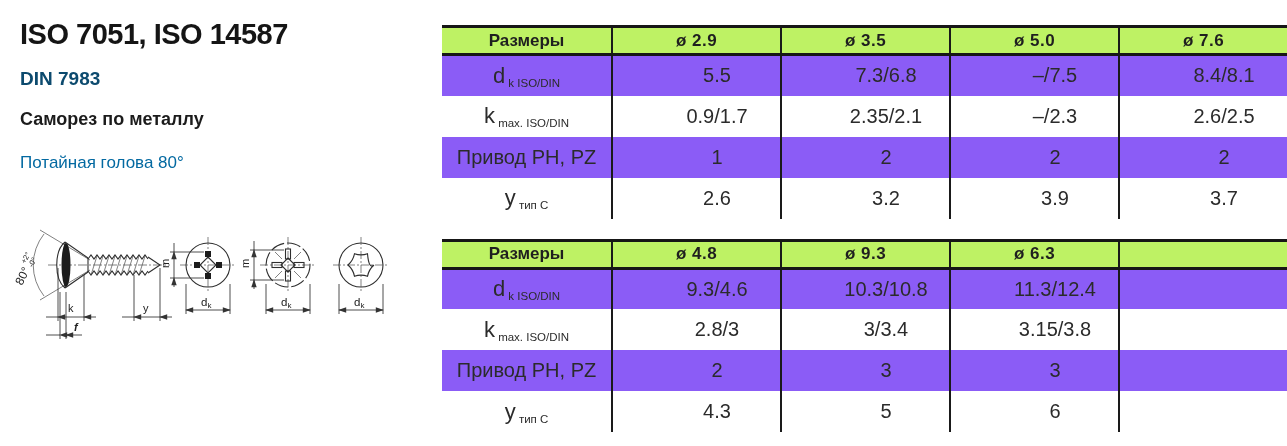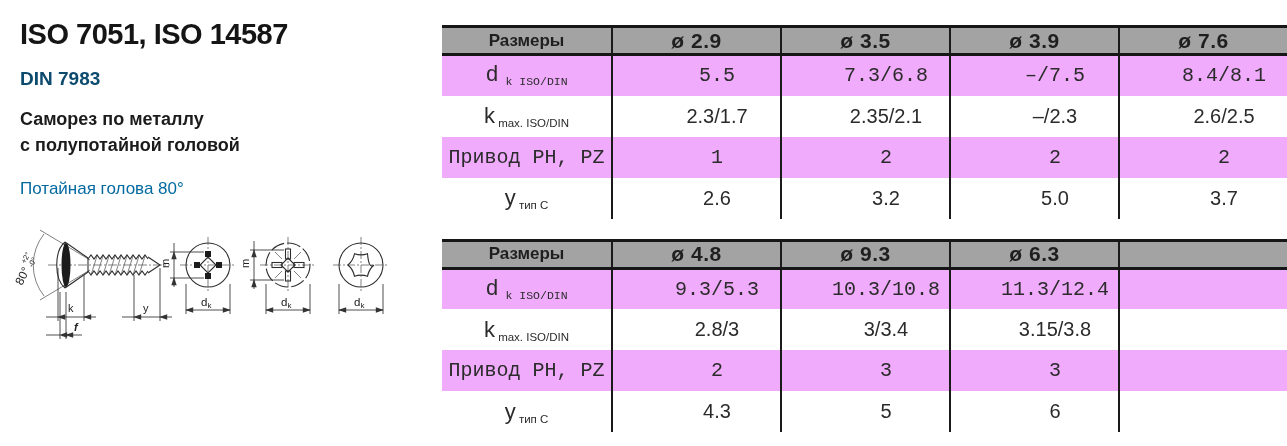--- a/index.html
+++ b/index.html
@@ -14,27 +14,27 @@
   .standard { font-size: 19px; font-weight: bold; color: #0c4a6e; margin-top: 17px; }
   .description { font-size: 18px; font-weight: bold; color: #1b1b1b; margin-top: 16px; line-height: 26px; }
   .head-note { font-size: 17px; font-weight: normal; color: #0369a1; margin-top: 21px; }
   .drawing-wrap { position: absolute; left: 8px; top: 222px; width: 420px; height: 128px; }
 
   
   .right-panel { position: absolute; left: 442px; top: 25px; width: 845px; }
   .table-wrap + .table-wrap { margin-top: 20px; }
 
   table { border-collapse: collapse; table-layout: fixed; width: 845px; }
-  thead tr { background: #a3a3a3; }
+  thead tr { background: #bef264; }
   thead tr { border-top: 3px solid #161616; border-bottom: 3px solid #161616; }
   th { height: 28px; font-weight: bold; color: #1f1f1f; text-align: center; vertical-align: middle; }
   th.label-col { font-size: 17px; }
-  th.size-col { font-size: 21px; letter-spacing: 0.5px; }
+  th.size-col { font-size: 17px; letter-spacing: 0.5px; }
   td { height: 41px; text-align: center; vertical-align: middle; color: #2b2b2b; }
-  tbody tr.alt { background: #f0abfc; font-family: Liberation Mono, monospace; }
+  tbody tr.alt { background: #8b5cf6; }
   th + th, td + td { border-left: 2px solid #1a1a1a; }
   td.value-cell { font-size: 20px; padding-left: 41px; }
   td.label-cell .base { font-size: 22px; color: #2b2b2b; }
   td.label-cell sub { font-size: 11.5px; color: #2b2b2b; vertical-align: baseline; position: relative; top: 4px; letter-spacing: 0; }
   td.label-cell .plain-label { font-size: 20px; color: #2b2b2b; }
 
   
   .drw { stroke: #2e2e2e; fill: none; stroke-width: 1.1; }
   .drw-thin { stroke: #4a4a4a; fill: none; stroke-width: 0.7; }
   .drw-fill { fill: #1c1c1c; stroke: none; }
@@ -44,21 +44,20 @@
 </head>
 <body>
 
 <div class="page">
 
   <div class="left-panel">
     <div class="title">ISO 7051, ISO 14587</div>
     <div class="standard">DIN 7983</div>
     <div class="description">
       <span>Саморез по металлу</span><br>
-      <span>с полупотайной головой</span>
     </div>
     <div class="head-note">Потайная голова 80°</div>
   </div>
 
   <div class="drawing-wrap">
     <svg width="420" height="128" viewBox="0 0 420 128">
       <defs>
         <marker id="arrL" markerWidth="10" markerHeight="8" refX="9" refY="4" orient="auto">
           <path d="M10,4 L1,1 L1,7 Z" fill="#333"></path>
         </marker>
@@ -184,51 +183,51 @@
             <col style="width: 169px;">
             <col style="width: 169px;">
             <col style="width: 169px;">
             <col style="width: 168px;">
           </colgroup>
           <thead>
             <tr>
               <th class="label-col">Размеры</th>
               <th class="size-col">ø 2.9</th>
               <th class="size-col">ø 3.5</th>
-              <th class="size-col">ø 3.9</th>
+              <th class="size-col">ø 5.0</th>
               <th class="size-col">ø 7.6</th>
             </tr>
           </thead>
           <tbody>
             <tr class="alt">
               <td class="label-cell"><span class="base">d</span><sub> k ISO/DIN</sub></td>
               <td class="value-cell">5.5</td>
               <td class="value-cell">7.3/6.8</td>
               <td class="value-cell">–/7.5</td>
               <td class="value-cell">8.4/8.1</td>
             </tr>
             <tr>
               <td class="label-cell"><span class="base">k</span><sub> max. ISO/DIN</sub></td>
-              <td class="value-cell">2.3/1.7</td>
+              <td class="value-cell">0.9/1.7</td>
               <td class="value-cell">2.35/2.1</td>
               <td class="value-cell">–/2.3</td>
               <td class="value-cell">2.6/2.5</td>
             </tr>
             <tr class="alt">
               <td class="label-cell"><span class="plain-label">Привод PH, PZ</span></td>
               <td class="value-cell">1</td>
               <td class="value-cell">2</td>
               <td class="value-cell">2</td>
               <td class="value-cell">2</td>
             </tr>
             <tr>
               <td class="label-cell"><span class="base">y</span><sub> тип C</sub></td>
               <td class="value-cell">2.6</td>
               <td class="value-cell">3.2</td>
-              <td class="value-cell">5.0</td>
+              <td class="value-cell">3.9</td>
               <td class="value-cell">3.7</td>
             </tr>
           </tbody>
         </table>
       </div>
     <div class="table-wrap">
         <table>
           <colgroup>
             <col style="width: 170px;">
             <col style="width: 169px;">
@@ -241,21 +240,21 @@
               <th class="label-col">Размеры</th>
               <th class="size-col">ø 4.8</th>
               <th class="size-col">ø 9.3</th>
               <th class="size-col">ø 6.3</th>
               <th class="size-col"></th>
             </tr>
           </thead>
           <tbody>
             <tr class="alt">
               <td class="label-cell"><span class="base">d</span><sub> k ISO/DIN</sub></td>
-              <td class="value-cell">9.3/5.3</td>
+              <td class="value-cell">9.3/4.6</td>
               <td class="value-cell">10.3/10.8</td>
               <td class="value-cell">11.3/12.4</td>
               <td class="value-cell"></td>
             </tr>
             <tr>
               <td class="label-cell"><span class="base">k</span><sub> max. ISO/DIN</sub></td>
               <td class="value-cell">2.8/3</td>
               <td class="value-cell">3/3.4</td>
               <td class="value-cell">3.15/3.8</td>
               <td class="value-cell"></td>

